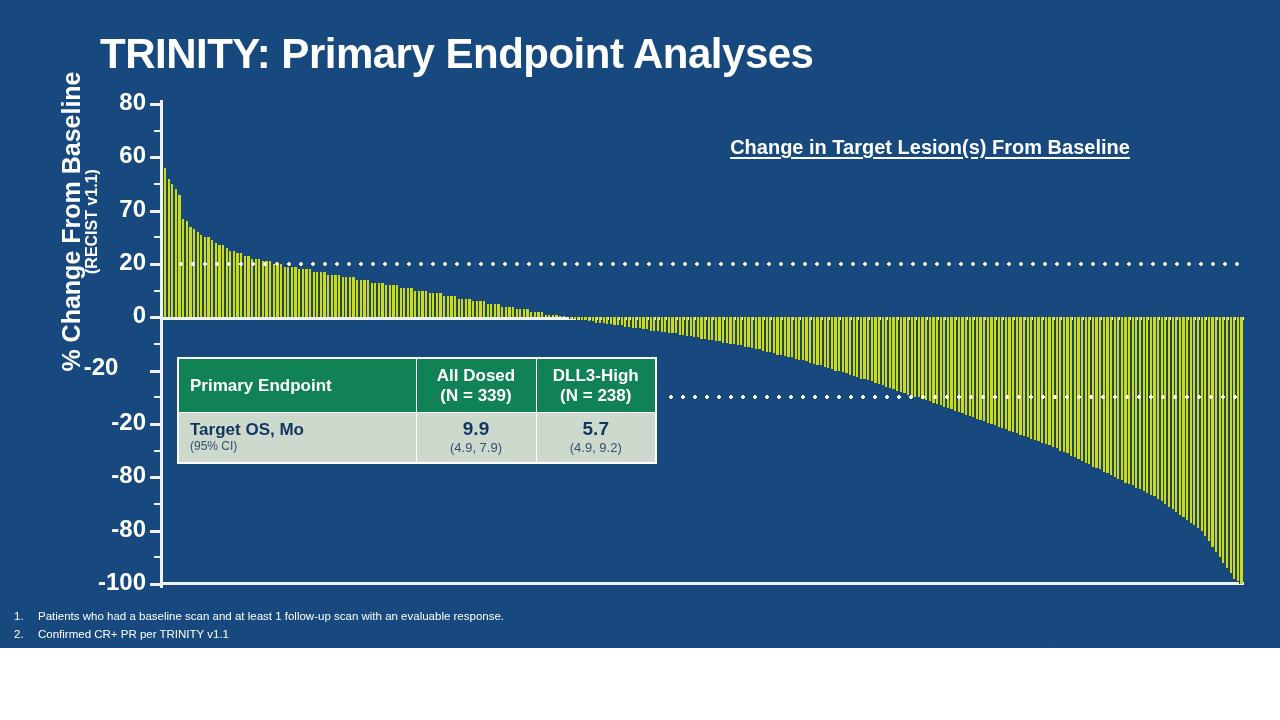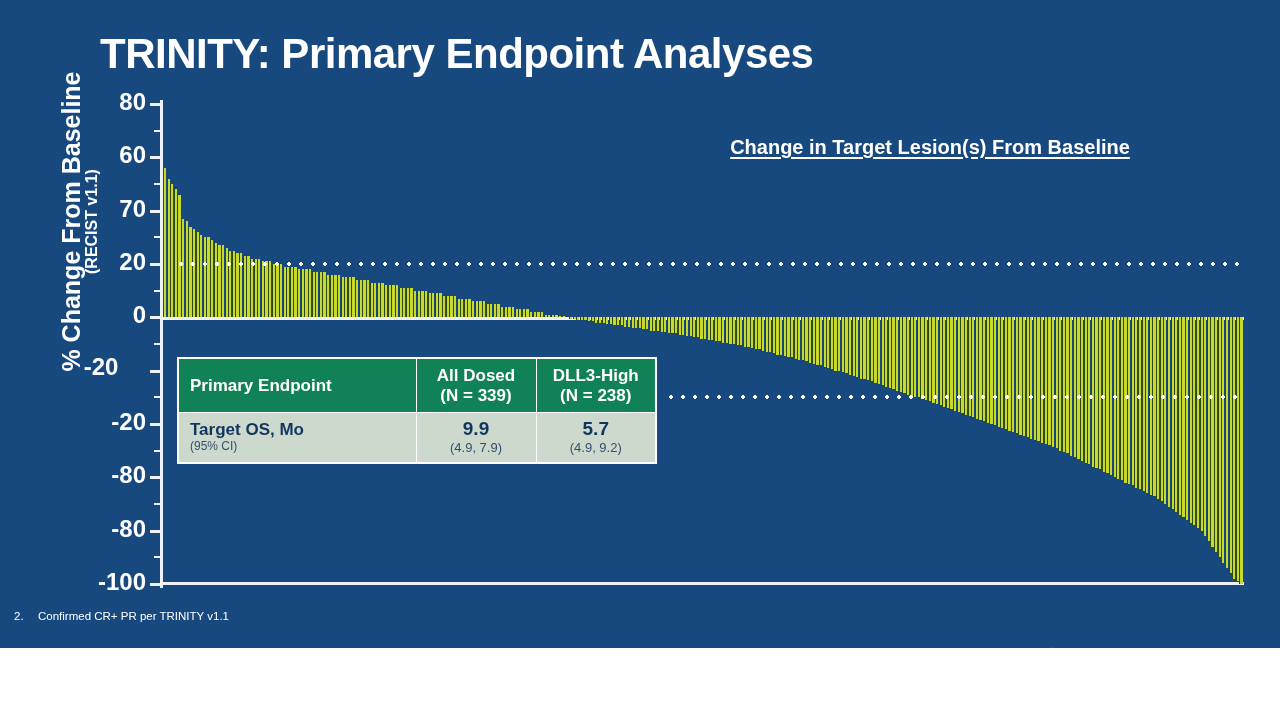--- a/index.html
+++ b/index.html
@@ -628,20 +628,21 @@
           </td>
           <td class="cell-val">
             <span class="v-main">5.7</span>
             <span class="v-ci">(4.9, 9.2)</span>
           </td>
         </tr>
       </tbody>
   </table>
 
   <div id="footnotes">
+      <div class="fn"><span class="fn-num">1.</span><span>Patients who had a baseline scan and at least 1 follow-up scan with an evaluable response.</span></div>
       <div class="fn"><span class="fn-num">2.</span><span>Confirmed CR+ PR per TRINITY v1.1</span></div>
     </div>
 
   <div id="watermark">
     <span class="wm-bubble"></span>
     <span>肺癌多学科会诊</span>
   </div>
 
   <div id="footer">
     

